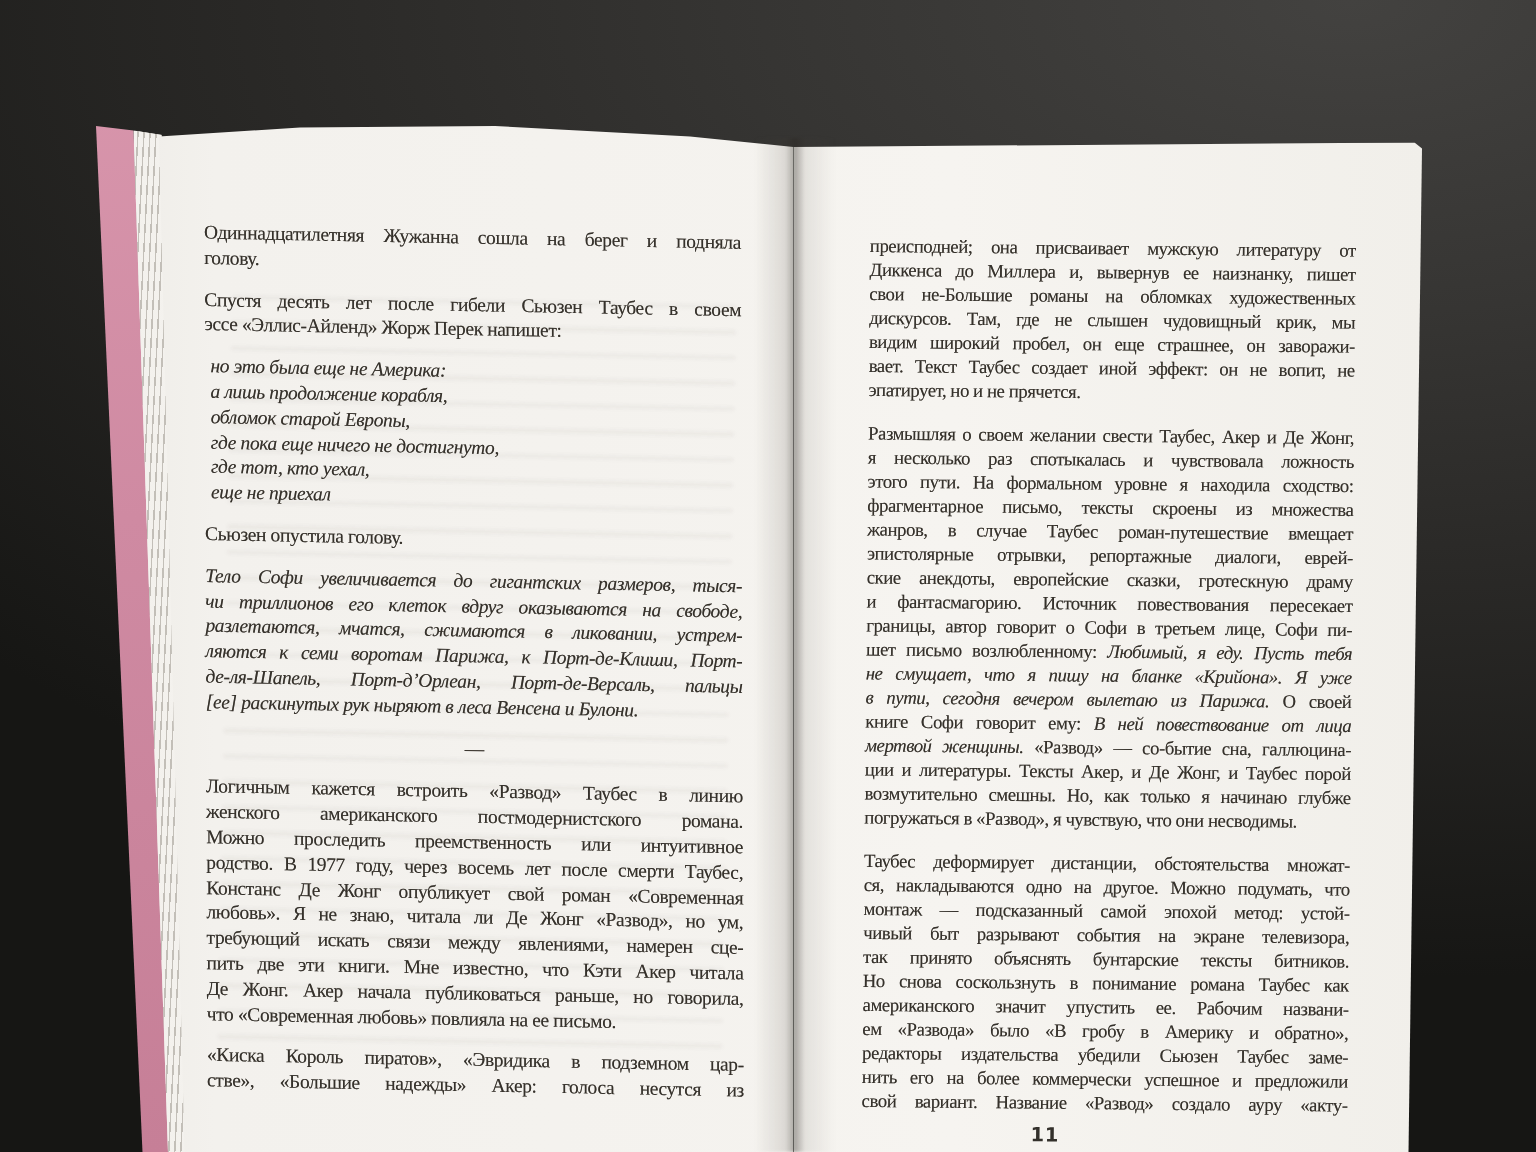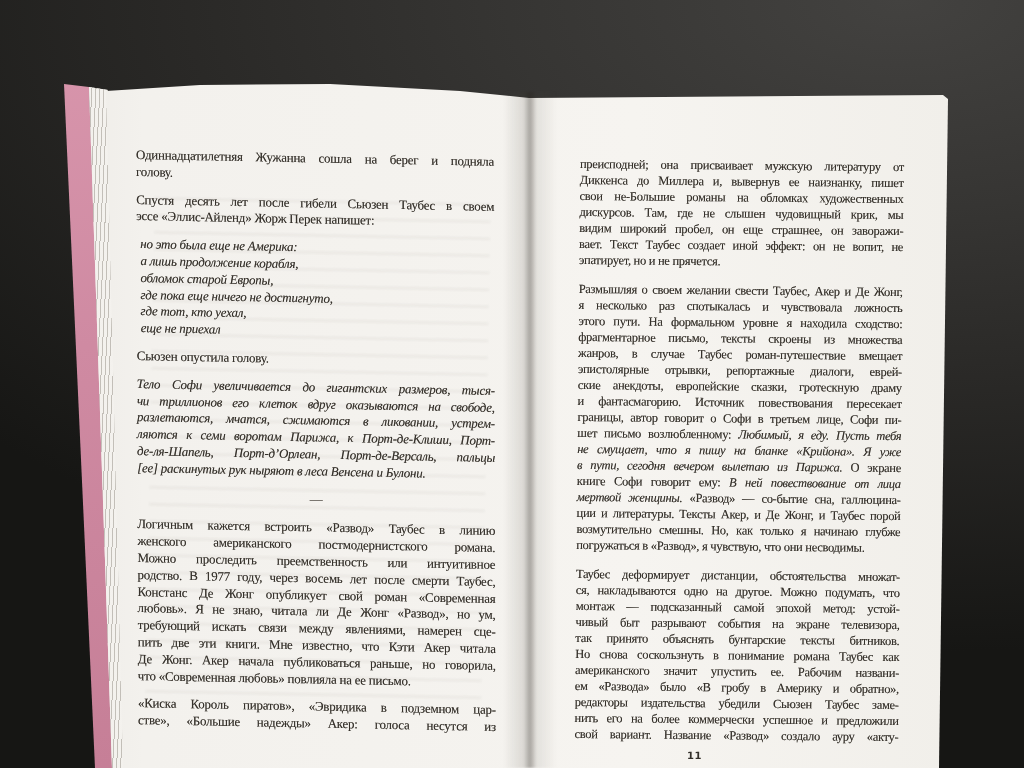--- a/index.html
+++ b/index.html
@@ -78,21 +78,21 @@
   .block.divider{
     text-align:center;font-style:normal;
     margin:5px 0 12px 0;color:#3b362f;
   }
   .line{white-space:normal;}
   .line.just{text-align:justify;text-align-last:justify;}
   .line .it{font-style:italic;}
   #page-num{
     position:absolute;left:687px;top:750px;
     font-family:"DejaVu Sans", sans-serif;font-weight:bold;
-    font-size:10px;color:#33302b;letter-spacing:0.5px;
+    font-size:13px;color:#33302b;letter-spacing:0.5px;
     transform:rotate(0.5deg);
   }
 </style>
 </head>
 <body>
 
 <div class="stage">
   <div class="cover-edge"></div>
   <div class="sheet-edges"></div>
   <div class="page left"></div>
@@ -160,21 +160,21 @@
         <div class="line just"><span>я несколько раз спотыкалась и чувствовала ложность</span></div>
         <div class="line just"><span>этого пути. На формальном уровне я находила сходство:</span></div>
         <div class="line just"><span>фрагментарное письмо, тексты скроены из множества</span></div>
         <div class="line just"><span>жанров, в случае Таубес роман-путешествие вмещает</span></div>
         <div class="line just"><span>эпистолярные отрывки, репортажные диалоги, еврей-</span></div>
         <div class="line just"><span>ские анекдоты, европейские сказки, гротескную драму</span></div>
         <div class="line just"><span>и фантасмагорию. Источник повествования пересекает</span></div>
         <div class="line just"><span>границы, автор говорит о Софи в третьем лице, Софи пи-</span></div>
         <div class="line just"><span>шет письмо возлюбленному: </span><span class="it">Любимый, я еду. Пусть тебя</span></div>
         <div class="line just"><span class="it">не смущает, что я пишу на бланке «Крийона». Я уже</span></div>
-        <div class="line just"><span class="it">в пути, сегодня вечером вылетаю из Парижа.</span><span> О экране</span></div>
+        <div class="line just"><span class="it">в пути, сегодня вечером вылетаю из Парижа.</span><span> О своей</span></div>
         <div class="line just"><span>книге Софи говорит ему: </span><span class="it">В ней повествование от лица</span></div>
         <div class="line just"><span class="it">мертвой женщины.</span><span> «Развод» — со-бытие сна, галлюцина-</span></div>
         <div class="line just"><span>ции и литературы. Тексты Акер, и Де Жонг, и Таубес порой</span></div>
         <div class="line just"><span>возмутительно смешны. Но, как только я начинаю глубже</span></div>
         <div class="line"><span>погружаться в «Развод», я чувствую, что они несводимы.</span></div>
       </div>
       <div class="block roman">
         <div class="line just"><span>Таубес деформирует дистанции, обстоятельства множат-</span></div>
         <div class="line just"><span>ся, накладываются одно на другое. Можно подумать, что</span></div>
         <div class="line just"><span>монтаж — подсказанный самой эпохой метод: устой-</span></div>

